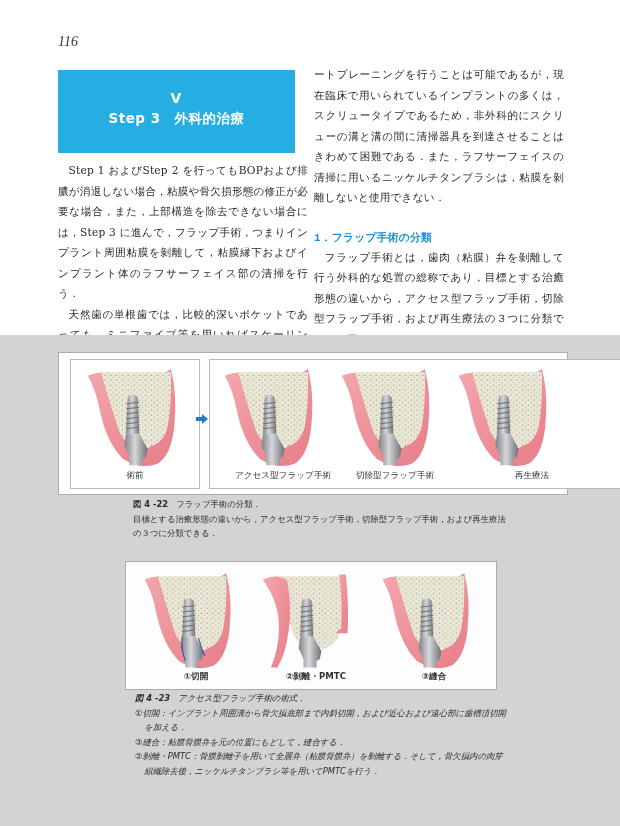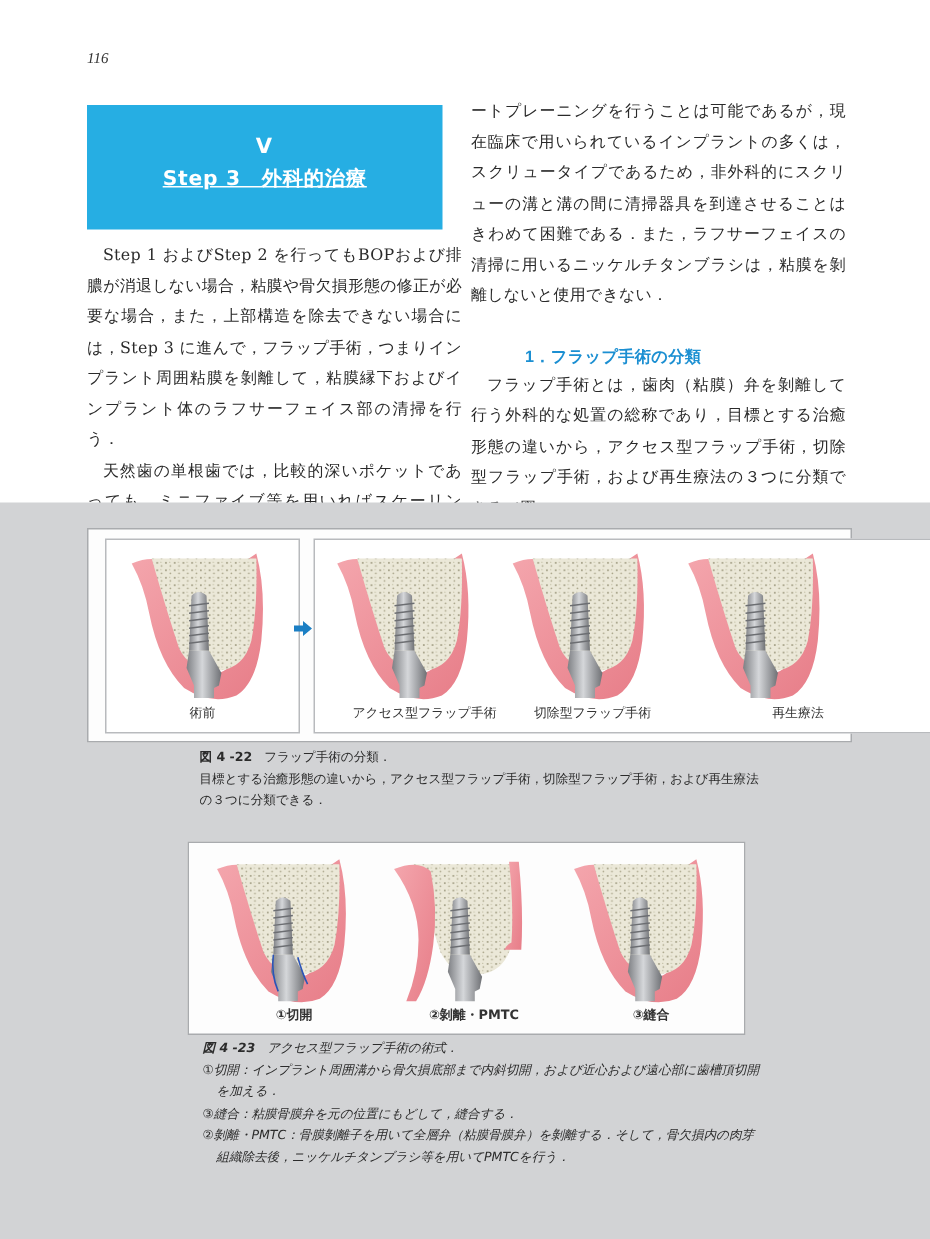--- a/index.html
+++ b/index.html
@@ -1,30 +1,30 @@
 <!DOCTYPE html>
 <html><head>
 <meta charset="utf-8">
 <style>
   * { box-sizing: border-box; margin: 0; padding: 0; }
   html, body { width: 620px; height: 826px; background: #ffffff; overflow: hidden; }
   body { position: relative; font-family: "DejaVu Serif", "Liberation Serif", serif; color: #222; }
 
-  .page-number { position: absolute; left: 58px; top: 34px; font-family: "Liberation Serif", serif; font-style: italic; font-size: 10px; color: #333; text-align: right; }
+  .page-number { position: absolute; left: 58px; top: 34px; font-family: "Liberation Serif", serif; font-style: italic; font-size: 14px; color: #333; text-align: right; }
 
   .section-box { position: absolute; left: 58px; top: 70px; width: 237px; height: 83px; background: #26aee3; color: #fff; text-align: center; font-family: "DejaVu Sans", sans-serif; }
   .section-box .roman { display: block; margin-top: 20px; font-size: 14px; font-weight: bold; letter-spacing: 1px; }
-  .section-box .title { display: block; margin-top: 4px; font-size: 13.5px; font-weight: bold; letter-spacing: 0.5px; text-decoration: underline; }
+  .section-box .title { display: block; margin-top: 4px; font-size: 13.5px; font-weight: bold; letter-spacing: 0.5px; }
 
   .col { position: absolute; font-size: 10.6px; line-height: 20.5px; letter-spacing: 0.2px; color: #2a2a2a; }
   .col-left { left: 58px; top: 160px; width: 250px; }
   .col-right { left: 314px; top: 64px; width: 250px; }
   .col p { text-align: justify; }
   .col .ind { text-indent: 1em; }
-  .sub-heading { font-family: Liberation Sans, sans-serif; font-weight: bold; color: #1b8fd2; font-size: 10.8px; margin-top: 21px; margin-bottom: 0px; line-height: 18px; margin-left: 36px; }
+  .sub-heading { font-family: Liberation Mono, monospace; font-weight: bold; color: #1b8fd2; font-size: 10.8px; margin-top: 21px; margin-bottom: 0px; line-height: 18px; }
 
   .grey-band { position: absolute; left: 0; top: 335px; width: 620px; height: 491px; background: #d2d3d5; }
 
   .fig-frame { position: absolute; background: #fdfdfd; border: 1px solid #a9abae; }
   .fig1 { left: 58px; top: 352px; width: 510px; height: 143px; }
   .fig1 .panel { position: absolute; top: 6px; height: 130px; background: #fff; border: 1px solid #b8babd; }
   .fig1 .panel-a { left: 11px; width: 130px; }
   .fig1 .panel-b { left: 150px; width: 415px; padding-left: 48px; }
   .arrow { position: absolute; left: 136px; top: 60px; width: 14px; height: 12px; }
 

